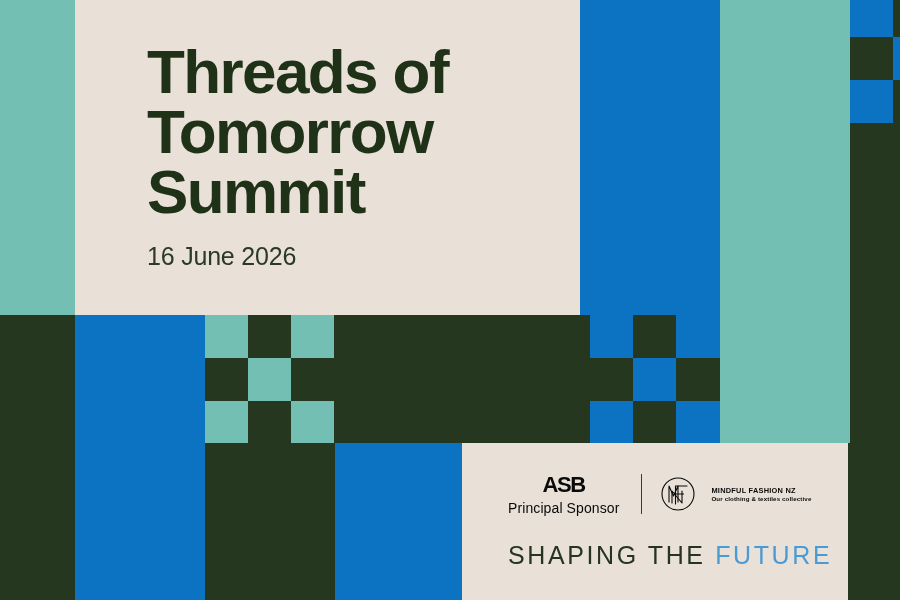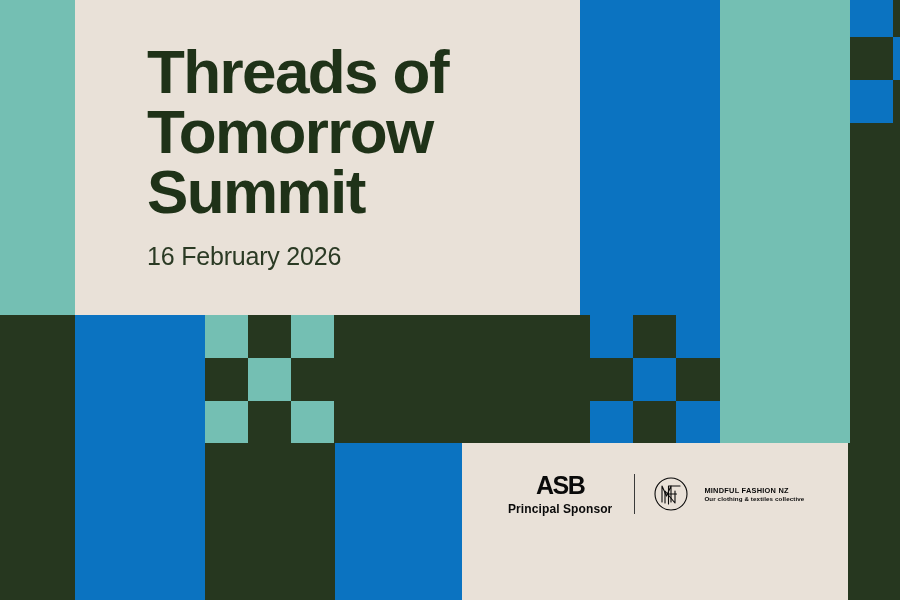--- a/index.html
+++ b/index.html
@@ -71,31 +71,31 @@
     height: 46px;
   }
   #asb-lockup {
     display: flex;
     flex-direction: column;
     align-items: center;
     justify-content: center;
   }
   #asb-wordmark {
     display: block;
-    font-size: 25px;
+    font-size: 22px;
     font-weight: bold;
     letter-spacing: -1.4px;
     color: #0A0A0A;
     line-height: 1;
     font-stretch: condensed;
   }
   #asb-sponsor-label {
     display: block;
-    font-size: 12px;
-    font-weight: bold;
+    font-size: 14px;
+    font-weight: normal;
     letter-spacing: 0.1px;
     color: #0A0A0A;
     line-height: 1;
     padding-top: 5px;
   }
   #sponsor-divider {
     width: 1px;
     height: 40px;
     background: #3a3a3a;
     margin: 0 19px 0 22px;
@@ -170,21 +170,21 @@
       <div class="blk" style="left: 0px; top: 443px; width: 900px; height: 157px; background: rgb(38, 55, 31);"></div>
       <div class="blk" style="left: 75px; top: 443px; width: 130px; height: 157px; background: rgb(11, 115, 193);"></div>
       <div class="blk" style="left: 335px; top: 443px; width: 127px; height: 157px; background: rgb(11, 115, 193);"></div>
     </div>
 
   <div id="title-panel">
     <div id="title-stack">
       <h1 id="event-title">Threads of
 Tomorrow
 Summit</h1>
-      <p id="event-date">16 February 2026</p>
+      <p id="event-date">16 June 2026</p>
     </div>
   </div>
 
   <div id="sponsor-panel">
 
     <div id="sponsor-row">
 
       <div id="asb-lockup">
         <span id="asb-wordmark">ASB</span>
         <span id="asb-sponsor-label">Principal Sponsor</span>
@@ -200,16 +200,19 @@
           <path d="M11 26 L11 14 L21 26 L21 14" fill="none" stroke="#0A0A0A" stroke-width="1.1" stroke-linejoin="round" stroke-linecap="round"></path>
         </svg>
         <div id="mfnz-text">
           <span id="mfnz-name">MINDFUL FASHION NZ</span>
           <span id="mfnz-tagline">Our clothing &amp; textiles collective</span>
         </div>
       </div>
 
     </div>
 
+    <div id="tagline">
+      <span id="tagline-lead">SHAPING THE</span><span>&nbsp;</span><span id="tagline-accent">FUTURE</span>
+    </div>
 
   </div>
 
 </div>
 
 </body></html>

